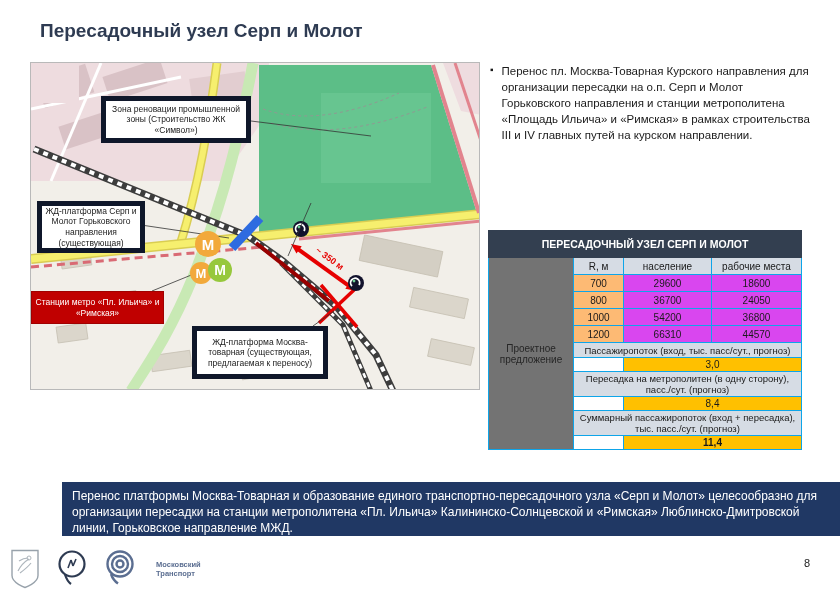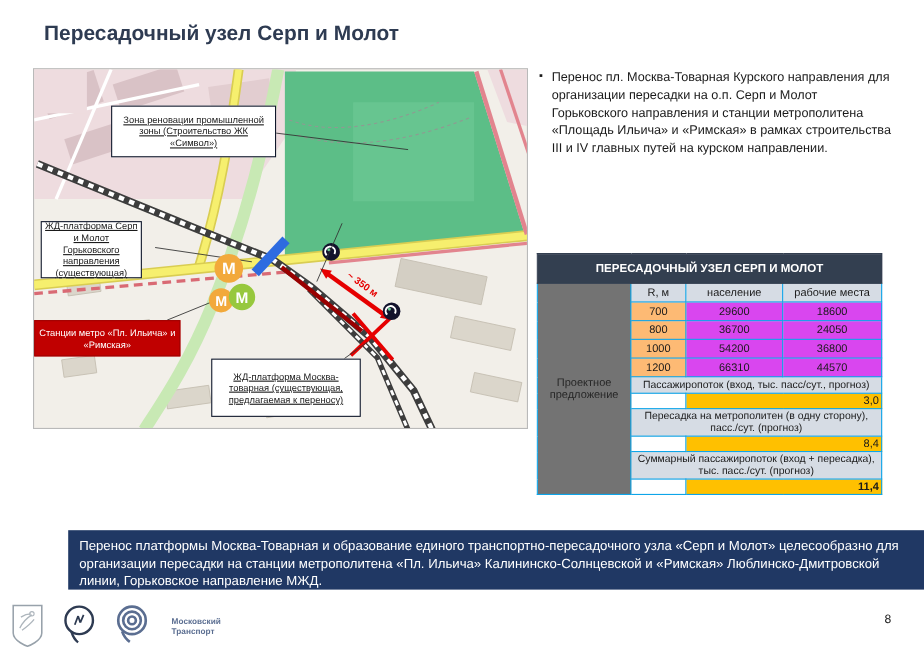--- a/index.html
+++ b/index.html
@@ -5,40 +5,40 @@
   * { margin:0; padding:0; box-sizing:border-box; }
   body { background:#e8e8e8; font-family:"Liberation Sans", sans-serif; }
   .slide { position:relative; width:840px; height:593px; background:#ffffff; overflow:hidden; margin:0 auto; }
 
   .title { position:absolute; left:40px; top:20px; font-size:19px; font-weight:bold; color:#2e3b52; }
 
   
   .map { position:absolute; left:30px; top:62px; width:450px; height:328px; background:#f2efe9; border:1px solid #b9b9b9; overflow:hidden; }
   .map svg { position:absolute; left:0; top:0; }
   .callout { position:absolute; font-size:8.5px; line-height:1.25; text-align:center; padding:4px 3px; display:flex; align-items:center; justify-content:center; }
-  .callout.white { background:#ffffff; border:1px solid #0f172a; color:#1a1a1a;text-decoration:underline; }
+  .callout.white { background:#ffffff; border:5px solid #0f172a; color:#1a1a1a; }
   .callout.red { background:#c00000; color:#ffffff; border:1px solid #a00000; }
   .metro-badge { position:absolute; border-radius:50%; display:flex; align-items:center; justify-content:center; color:#fff; font-weight:bold; }
 
   
   .bullet-block { position:absolute; left:490px; top:63px; width:320px; display:flex; }
   .bullet-char { font-size:10px; color:#1a1a1a; margin-right:8px; line-height:1.45; }
   .bullet-text { font-size:11.5px; color:#1a1a1a; line-height:1.4; }
 
   
   .hub-table { position:absolute; left:488px; top:230px; border-collapse:collapse; table-layout:fixed; }
   .hub-table td, .hub-table th { border:1px solid #0ea5e9; font-size:10px; text-align:center; padding:1px 2px; color:#1a1a1a; }
   .hub-table .tbl-title { background:#333f50; color:#ffffff; font-weight:bold; font-size:10.5px; height:27px; border:1px solid #333f50; }
   .hub-table .left-label { background:#737373; width:85px; font-size:10px; color:#262626; }
   .hub-table .col-h { background:#d6dce4; height:17px; font-weight:normal; }
   .hub-table .r-cell { background:#fdba74; width:50px; height:17px; }
   .hub-table .val-cell { background:#d946ef; }
   .hub-table .sec-label { background:#d6dce4; font-size:9.5px; height:15px; }
   .hub-table .sec-empty { background:#ffffff; width:50px; height:14px; }
-  .hub-table .sec-value { background:#ffc000; height:14px;text-align:right; }
+  .hub-table .sec-value { background:#ffc000; height:14px; }
   .hub-table .bold { font-weight:bold; }
   .hub-table col.c-r { width:50px; } .hub-table col.c-left { width:85px; }
   .hub-table col.c-pop { width:88px; } .hub-table col.c-job { width:90px; }
 
   
   .banner { position:absolute; left:30px; top:482px; width:780px; height:54px; background:#203864; color:#ffffff; font-size:12px; line-height:1.35; padding:6px 10px;margin-left:32px; }
   .logos { position:absolute; left:10px; top:548px; height:42px; display:flex; align-items:center; gap:14px;font-weight:bold; }
   .transport-wordmark { font-size:7.5px; line-height:1.2; color:#5b6e91; margin-left:4px; }
   .page-num { position:absolute; left:804px; top:557px; font-size:11px; color:#1a1a1a; }
 </style>
@@ -148,21 +148,21 @@
     <div class="metro-badge" style="left:159px; top:199px; width:22px; height:22px; background:#f2a93b; font-size:13px;">
         <span>М</span>
       </div>
     <div class="metro-badge" style="left:177px; top:195px; width:24px; height:24px; background:#97c83d; font-size:14px;">
         <span>М</span>
       </div>
 
     <div class="callout white" style="left:70px; top:33px; width:150px; height:47px;">
       <span>Зона реновации промышленной зоны (Строительство ЖК «Символ»)</span>
     </div>
-    <div class="callout white" style="left:6px; top:138px; width:92px; height:52px;justify-content:center;">
+    <div class="callout white" style="left:6px; top:138px; width:108px; height:52px;justify-content:center;">
       <span>ЖД-платформа Серп и Молот Горьковского направления (существующая)</span>
     </div>
     <div class="callout red" style="left:0px; top:228px; width:133px; height:33px;">
       <span>Станции метро «Пл. Ильича» и «Римская»</span>
     </div>
     <div class="callout white" style="left:161px; top:263px; width:136px; height:53px;">
       <span>ЖД-платформа Москва-товарная (существующая, предлагаемая к переносу)</span>
     </div>
   </div>
 

